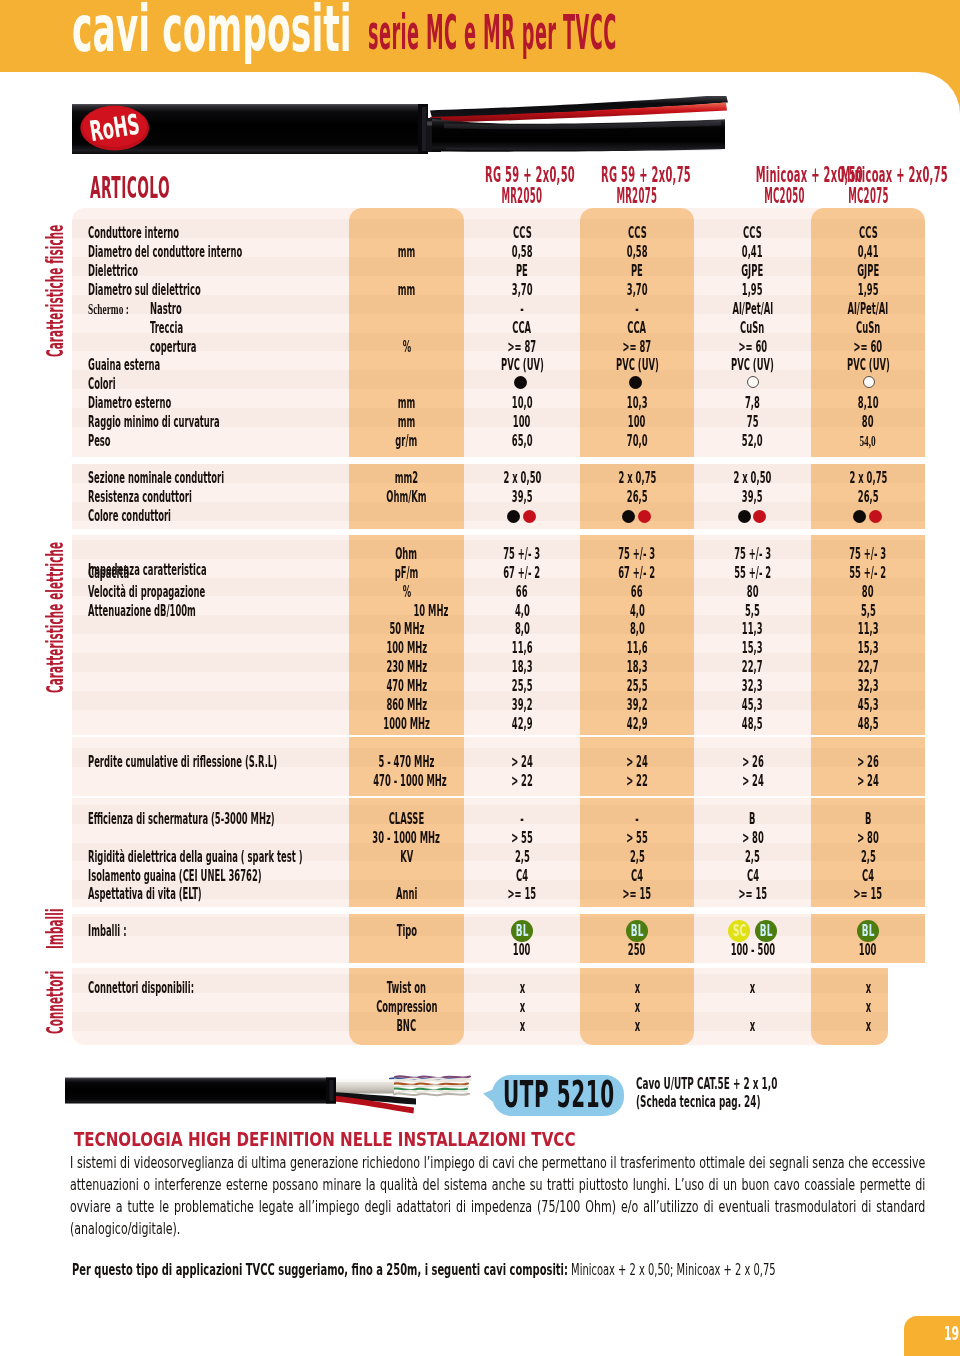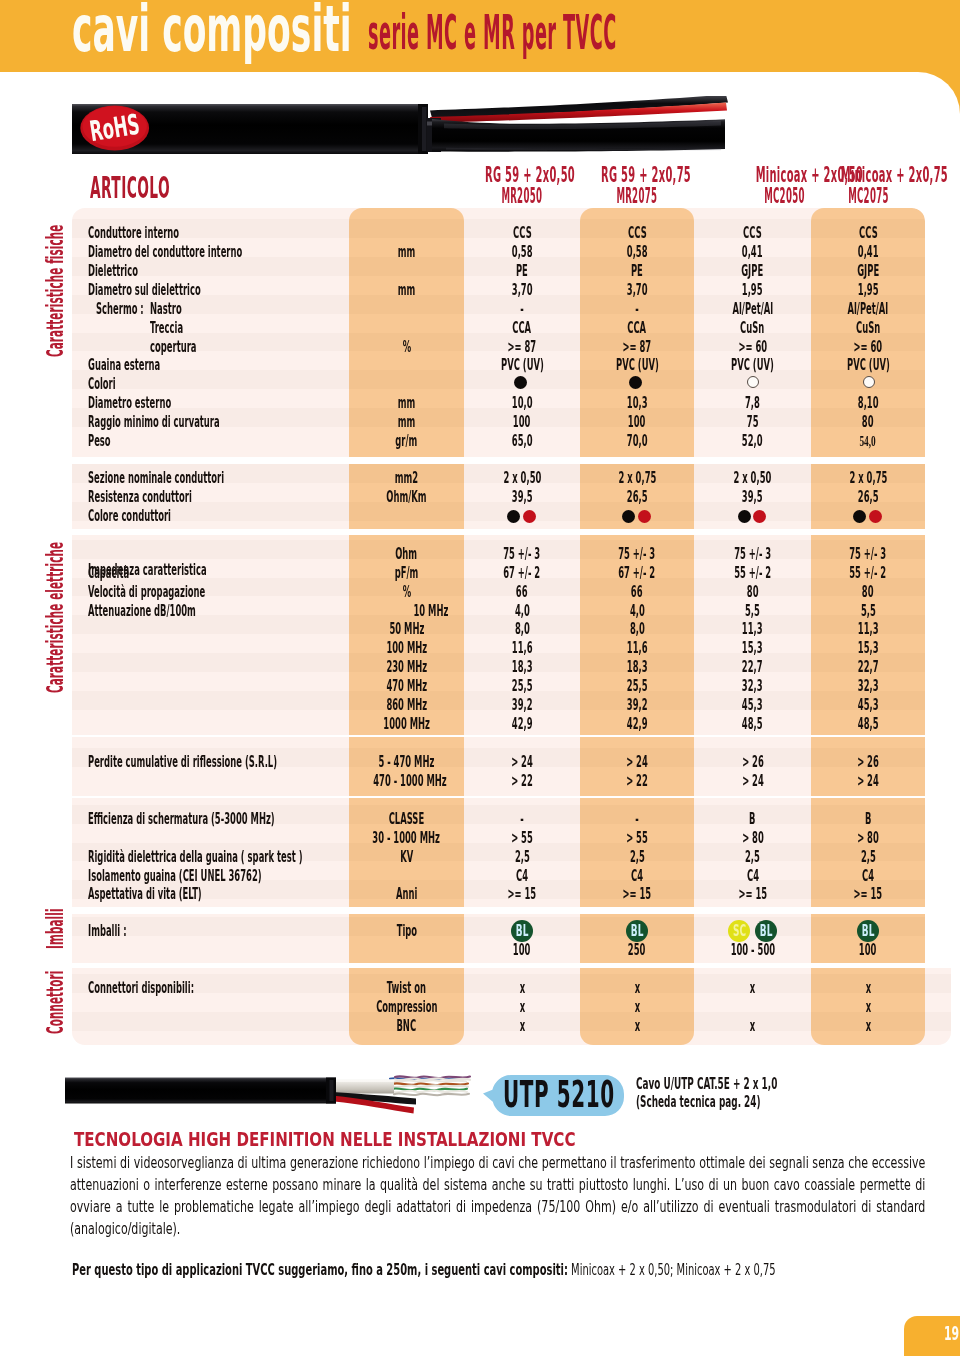--- a/index.html
+++ b/index.html
@@ -59,21 +59,21 @@
   
   .dot{position:absolute;border-radius:50%;}
   .dot-b{width:13px;height:13px;background:#0d0a09;}
   .dot-w{width:10.4px;height:10.4px;background:#fdfbf8;border:1.3px solid #574c45;}
   .dot-r{width:13px;height:13px;background:#C3101B;}
 
   
   .badge{position:absolute;width:22px;height:22px;border-radius:50%;
          font-size:16px;font-weight:bold;line-height:22.5px;text-align:center;}
   .badge .tc{transform:scaleX(.62);display:inline-block;}
-  .badge.bl{background:#14532d;color:#CCEEFB;}
+  .badge.bl{background:#4d7c0f;color:#CCEEFB;}
   .badge.sc{background:#E0E017;color:#F4F49A;}
 
   
   .fcable{position:absolute;left:64px;top:1060px;width:410px;height:56px;}
   .utpwrap{position:absolute;left:483px;top:1074px;width:142px;height:42px;}
   .utptext{position:absolute;left:503px;top:1074px;height:42px;
            line-height:42px;font-size:37px;font-weight:bold;color:#111012;white-space:nowrap;}
   .utptext .tc{transform:scaleX(.60);transform-origin:left center;letter-spacing:1px;}
   .fnote{position:absolute;left:636px;top:1075px;font-size:16.6px;line-height:18.2px;
          font-weight:bold;color:#191413;}
@@ -200,21 +200,21 @@
   <div class="cell val" style="left:392.00px;top:54.14px;width:116.00px;"><span class="tc">PE</span></div>
   <div class="cell val" style="left:508.00px;top:54.14px;width:114.00px;"><span class="tc">PE</span></div>
   <div class="cell val" style="left:622.00px;top:54.14px;width:117.00px;"><span class="tc">GJPE</span></div>
   <div class="cell val" style="left:739.00px;top:54.14px;width:114.00px;"><span class="tc">GJPE</span></div>
   <div class="cell" style="left:16px;top:73.01px;"><span class="t">Diametro sul dielettrico</span></div>
   <div class="cell val" style="left:277.0px;top:73.01px;width:115.0px;"><span class="tc">mm</span></div>
   <div class="cell val" style="left:392.00px;top:73.01px;width:116.00px;"><span class="tc">3,70</span></div>
   <div class="cell val" style="left:508.00px;top:73.01px;width:114.00px;"><span class="tc">3,70</span></div>
   <div class="cell val" style="left:622.00px;top:73.01px;width:117.00px;"><span class="tc">1,95</span></div>
   <div class="cell val" style="left:739.00px;top:73.01px;width:114.00px;"><span class="tc">1,95</span></div>
-  <div class="cell" style="left:24px;top:91.88px;"><span class="t">Schermo :</span></div>
+  <div class="cell" style="left:16px;top:91.88px;font-family:Liberation Serif, serif;"><span class="t">Schermo :</span></div>
   <div class="cell" style="left:78px;top:91.88px;"><span class="t">Nastro</span></div>
   <div class="cell val" style="left:392.00px;top:91.88px;width:116.00px;"><span class="tc">-</span></div>
   <div class="cell val" style="left:508.00px;top:91.88px;width:114.00px;"><span class="tc">-</span></div>
   <div class="cell val" style="left:622.00px;top:91.88px;width:117.00px;"><span class="tc">Al/Pet/Al</span></div>
   <div class="cell val" style="left:739.00px;top:91.88px;width:114.00px;"><span class="tc">Al/Pet/Al</span></div>
   <div class="cell" style="left:78px;top:110.75px;"><span class="t">Treccia</span></div>
   <div class="cell val" style="left:392.00px;top:110.75px;width:116.00px;"><span class="tc">CCA</span></div>
   <div class="cell val" style="left:508.00px;top:110.75px;width:114.00px;"><span class="tc">CCA</span></div>
   <div class="cell val" style="left:622.00px;top:110.75px;width:117.00px;"><span class="tc">CuSn</span></div>
   <div class="cell val" style="left:739.00px;top:110.75px;width:114.00px;"><span class="tc">CuSn</span></div>
@@ -408,21 +408,21 @@
   <div class="badge bl" style="left:439.00px;top:6.50px;"><span class="tc">BL</span></div>
   <div class="badge bl" style="left:554.00px;top:6.50px;"><span class="tc">BL</span></div>
   <div class="badge sc" style="left:656.15px;top:6.50px;"><span class="tc">SC</span></div>
   <div class="badge bl" style="left:682.85px;top:6.50px;"><span class="tc">BL</span></div>
   <div class="badge bl" style="left:785.00px;top:6.50px;"><span class="tc">BL</span></div>
   <div class="cell val" style="left:392.00px;top:27.57px;width:116.00px;"><span class="tc">100</span></div>
   <div class="cell val" style="left:508.00px;top:27.57px;width:114.00px;"><span class="tc">250</span></div>
   <div class="cell val" style="left:622.00px;top:27.57px;width:117.00px;"><span class="tc">100 - 500</span></div>
   <div class="cell val" style="left:739.00px;top:27.57px;width:114.00px;"><span class="tc">100</span></div>
 </div>
-<div class="block" style="left:72.0px;top:967.8px;width:879px;height:77.2px;border-bottom-left-radius:13px;border-bottom-right-radius:13px;">
+<div class="block" style="left:72.0px;top:967.8px;width:776px;height:77.2px;border-bottom-left-radius:13px;border-bottom-right-radius:13px;padding-left:40px;">
   <div class="colband" style="left:277.0px;width:115.0px;background:#F8C894;border-radius:0 0 13px 13px;"></div>
   <div class="colband" style="left:508.0px;width:114.0px;background:#F8C894;border-radius:0 0 13px 13px;"></div>
   <div class="colband" style="left:739.0px;width:114.0px;background:#F8C894;border-radius:0 0 13px 13px;"></div>
   <div class="stripe" style="top:6.50px;height:18.87px;"></div>
   <div class="stripe" style="top:44.24px;height:18.87px;"></div>
   <div class="cell" style="left:16px;top:11.50px;"><span class="t">Connettori disponibili:</span></div>
   <div class="cell val" style="left:277.0px;top:11.50px;width:115.0px;"><span class="tc">Twist on</span></div>
   <div class="cell val" style="left:392.00px;top:11.50px;width:116.00px;"><span class="tc">x</span></div>
   <div class="cell val" style="left:508.00px;top:11.50px;width:114.00px;"><span class="tc">x</span></div>
   <div class="cell val" style="left:622.00px;top:11.50px;width:117.00px;"><span class="tc">x</span></div>

